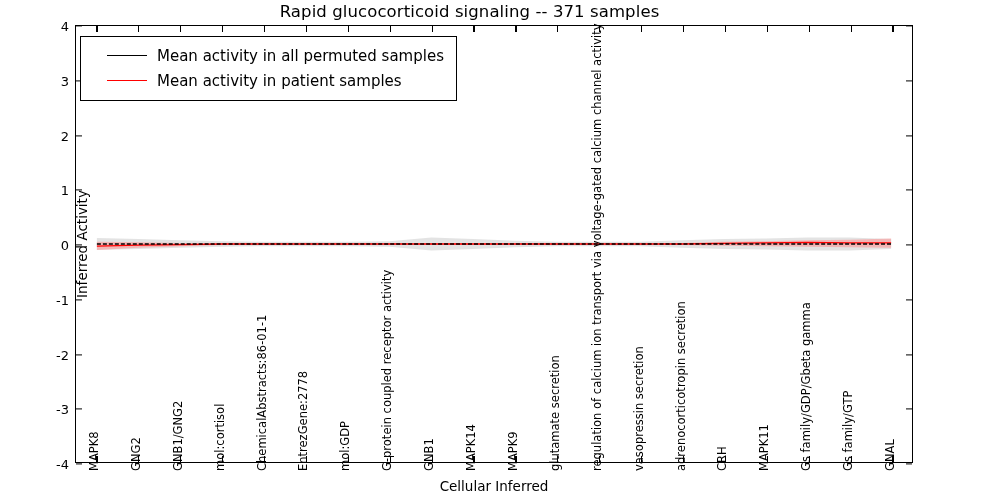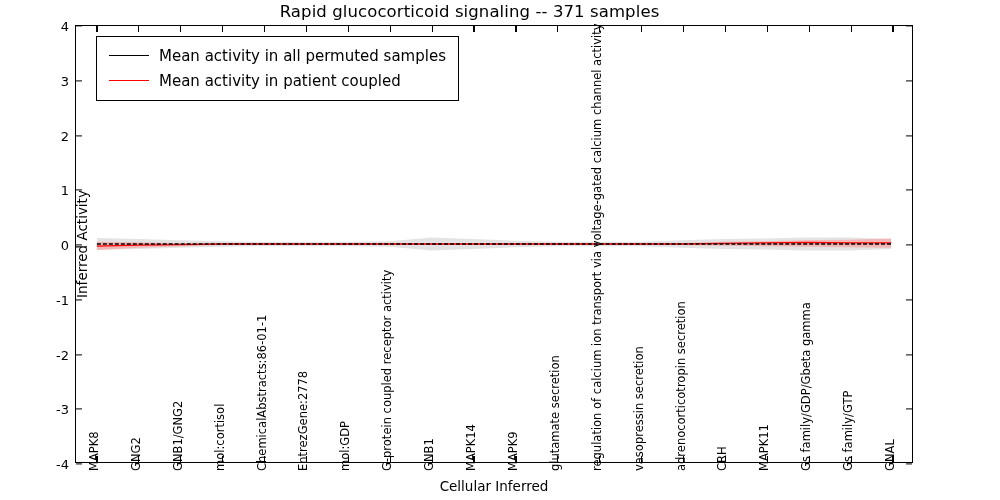--- a/index.html
+++ b/index.html
@@ -83,24 +83,24 @@
     font-size:11.5px;
     color:#000;
     white-space:nowrap;
     transform-origin:left bottom;
     transform:rotate(-90deg);
   }
 
   
   .legend{
     position:absolute;
-    left:20px;top:10px;
+    left:4px;top:10px;
     background:#fff;
     border:1.1px solid #000;
-    padding:6px 12px 7px 12px;
+    padding:6px 12px 7px 26px;
     box-sizing:border-box;
   }
   .legend-row{
     display:flex;align-items:center;
     height:25px;
   }
   .legend-line{
     width:40px;height:0;
     border-top-width:1.3px;
     border-top-style:solid;
@@ -202,21 +202,21 @@
         <div class="xtick-mark top" style="left: 816.45px;"></div>
       </div>
 
     <div class="legend">
       <div class="legend-row">
         <span class="legend-line" style="border-top-color: rgb(0, 0, 0);"></span>
         <span class="legend-text">Mean activity in all permuted samples</span>
       </div>
       <div class="legend-row">
         <span class="legend-line" style="border-top-color: rgb(255, 0, 0);"></span>
-        <span class="legend-text">Mean activity in patient coupled</span>
+        <span class="legend-text">Mean activity in patient samples</span>
       </div>
     </div>
   </div>
 
   <div id="xcats">
       <div class="xcat" style="left: 100.95px; top: 457px;">MAPK8</div>
       <div class="xcat" style="left: 142.85px; top: 457px;">GNG2</div>
       <div class="xcat" style="left: 184.75px; top: 457px;">GNB1/GNG2</div>
       <div class="xcat" style="left: 226.65px; top: 457px;">mol:cortisol</div>
       <div class="xcat" style="left: 268.55px; top: 457px;">ChemicalAbstracts:86-01-1</div>

